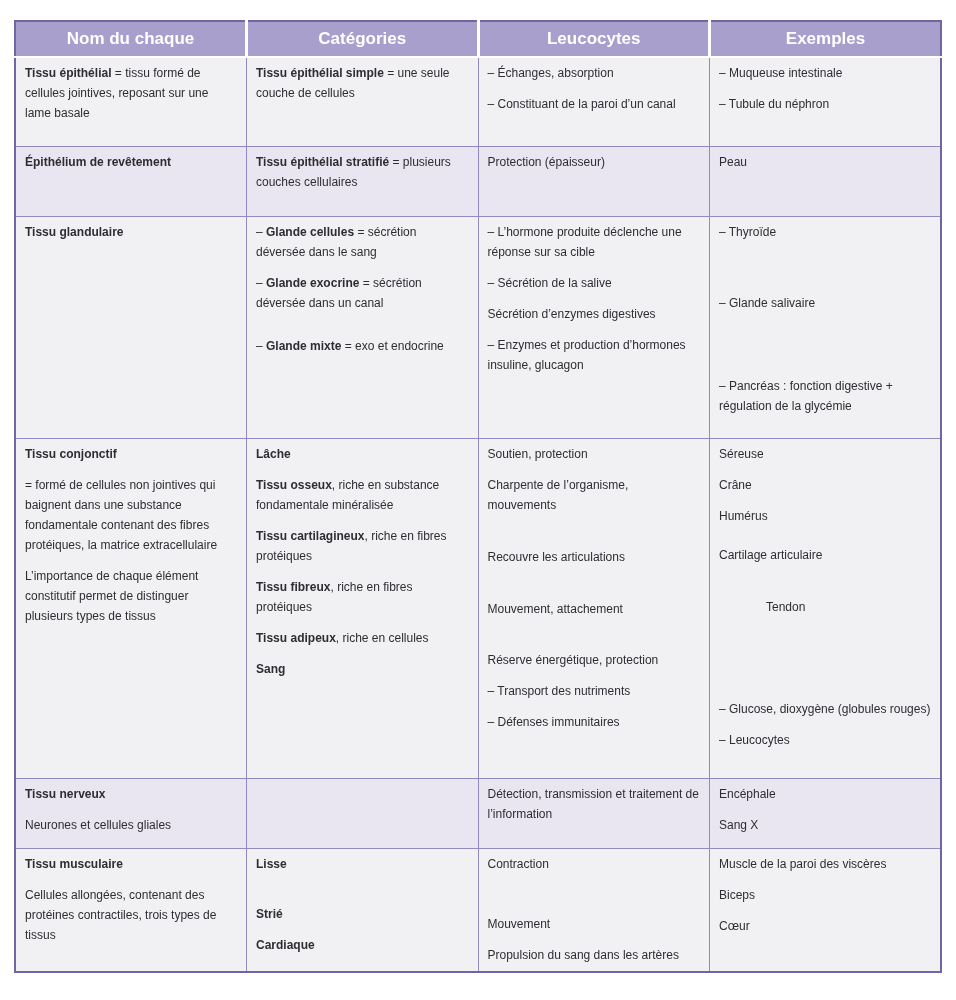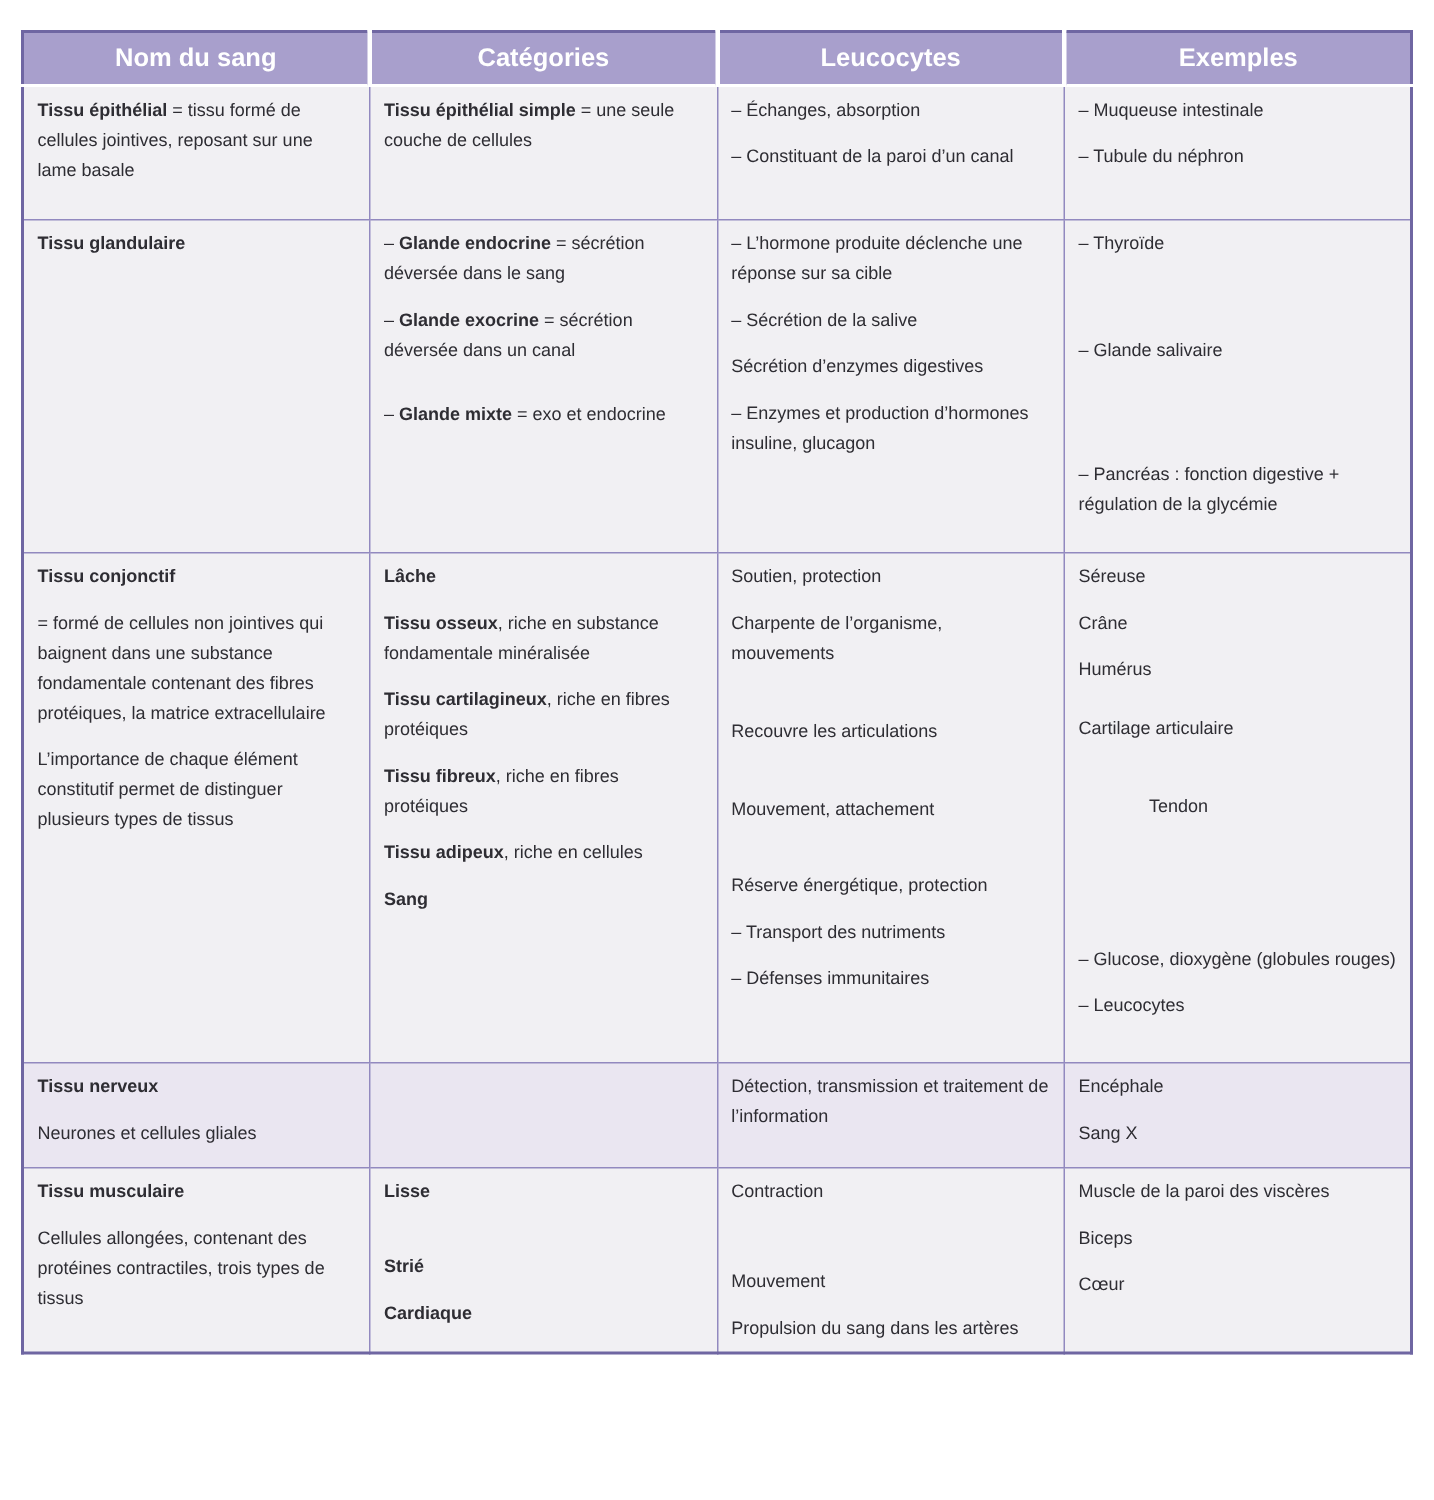--- a/index.html
+++ b/index.html
@@ -62,21 +62,21 @@
 <div class="page">
   <table class="tissue-table">
     <colgroup>
       <col>
         <col>
         <col>
         <col>
     </colgroup>
     <thead>
       <tr>
-        <th>Nom du sang</th>
+        <th>Nom du chaque</th>
         <th>Catégories</th>
         <th>Leucocytes</th>
         <th>Exemples</th>
       </tr>
     </thead>
     <tbody id="table-body">
         <tr class="shade-default" style="height: 89px;">
           <td>
             <p><span class="b">Tissu épithélial</span><span> = tissu formé de cellules jointives, reposant sur une lame basale</span></p>
           </td>
@@ -85,26 +85,40 @@
           </td>
           <td>
             <p><span>– Échanges, absorption</span></p>
             <p><span>– Constituant de la paroi d’un canal</span></p>
           </td>
           <td>
             <p><span>– Muqueuse intestinale</span></p>
             <p><span>– Tubule du néphron</span></p>
           </td>
         </tr>
+        <tr class="shade-accent" style="height: 70px;">
+          <td>
+            <p><span class="b">Épithélium de revêtement</span></p>
+          </td>
+          <td>
+            <p><span class="b">Tissu épithélial stratifié</span><span> = plusieurs couches cellulaires</span></p>
+          </td>
+          <td>
+            <p><span>Protection (épaisseur)</span></p>
+          </td>
+          <td>
+            <p><span>Peau</span></p>
+          </td>
+        </tr>
         <tr class="shade-default" style="height: 222px;">
           <td>
             <p><span class="b">Tissu glandulaire</span></p>
           </td>
           <td>
-            <p><span>– </span><span class="b">Glande endocrine</span><span> = sécrétion déversée dans le sang</span></p>
+            <p><span>– </span><span class="b">Glande cellules</span><span> = sécrétion déversée dans le sang</span></p>
             <p><span>– </span><span class="b">Glande exocrine</span><span> = sécrétion déversée dans un canal</span></p>
             <p style="margin-top: 23px;"><span>– </span><span class="b">Glande mixte</span><span> = exo et endocrine</span></p>
           </td>
           <td>
             <p><span>– L’hormone produite déclenche une réponse sur sa cible</span></p>
             <p><span>– Sécrétion de la salive</span></p>
             <p><span>Sécrétion d’enzymes digestives</span></p>
             <p><span>– Enzymes et production d’hormones insuline, glucagon</span></p>
           </td>
           <td>

